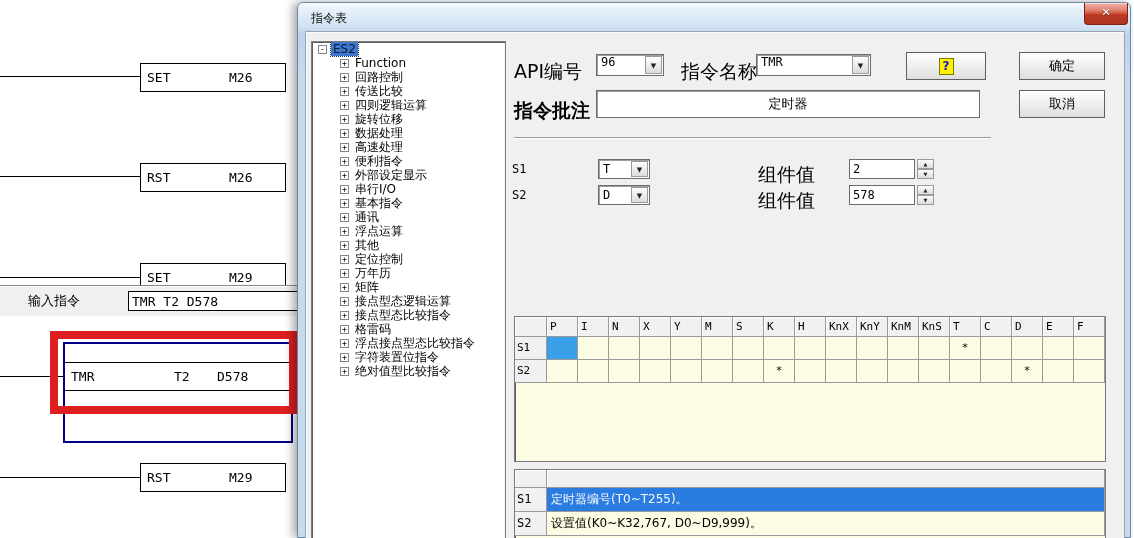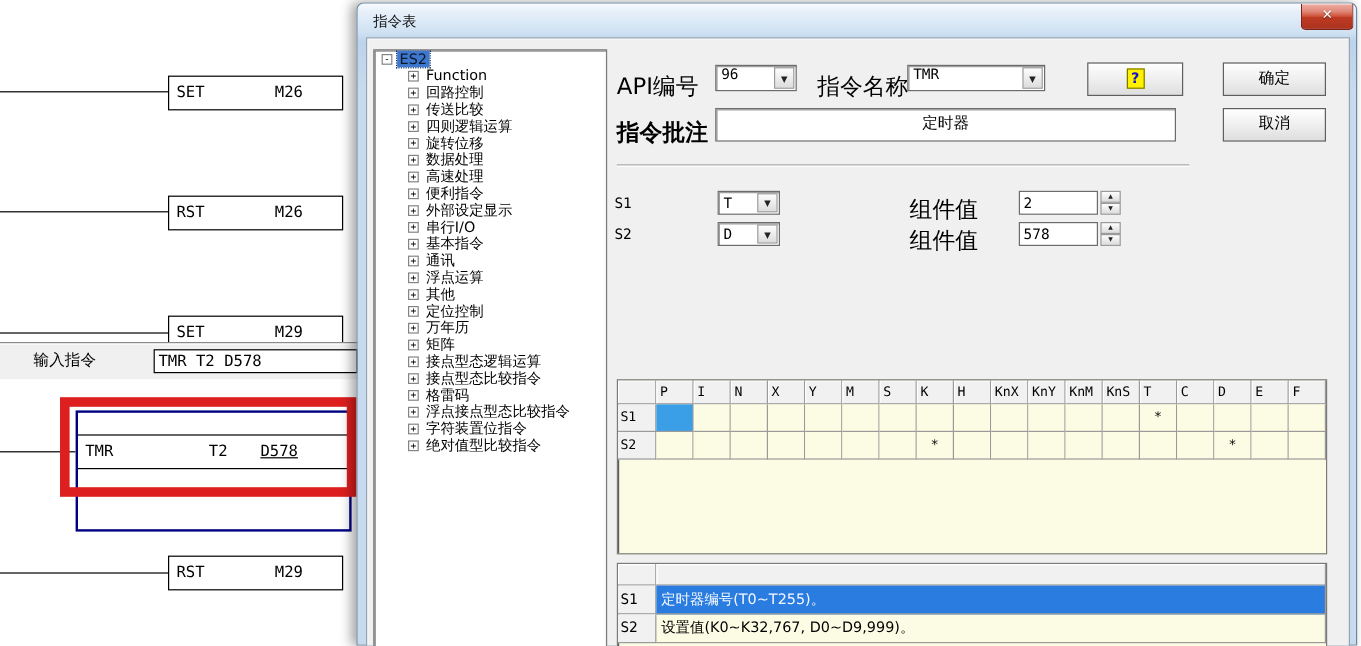--- a/index.html
+++ b/index.html
@@ -147,21 +147,21 @@
 <div id="input-bar">
   <span class="lbl">输入指令</span>
   <input type="text" value="TMR T2 D578" style="">
 </div>
 
 <div id="tmr-block">
   <div class="hline" style="top:18px;"></div>
   <div class="hline" style="top:46px;"></div>
   <span class="op" style="left:6px;">TMR</span>
   <span class="op" style="left:77px;margin-left:32px;">T2</span>
-  <span class="op" style="left:152px;text-decoration:underline;">D578</span>
+  <span class="op" style="left:152px;">D578</span>
 </div>
 
 <div id="red-annot"></div>
 
 <div id="win">
   <div id="title">指令表</div>
   <div style="position:absolute;left:0;top:0;width:780px;height:26px;"></div>
   <div id="close-btn">
     <span>✕</span>
   </div>

